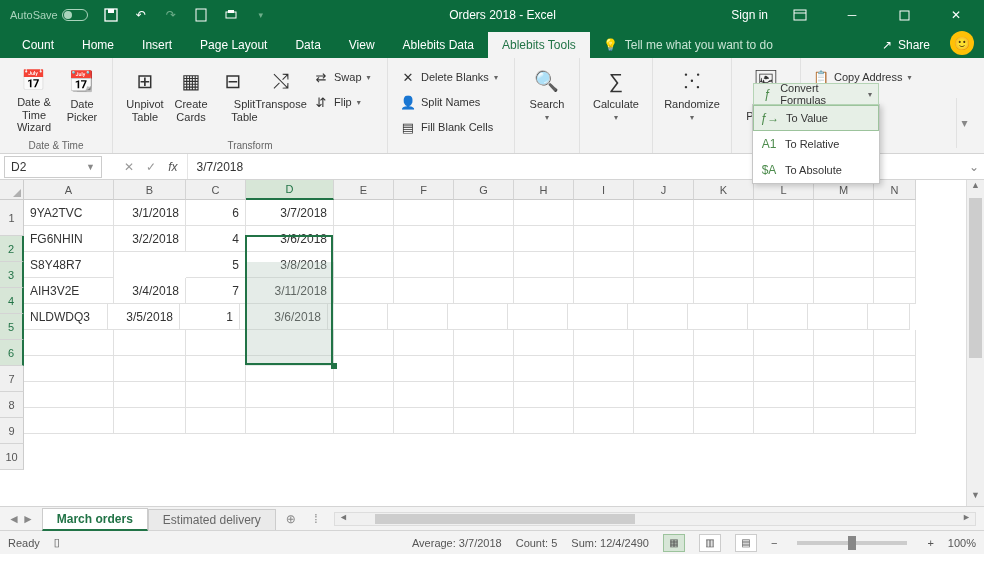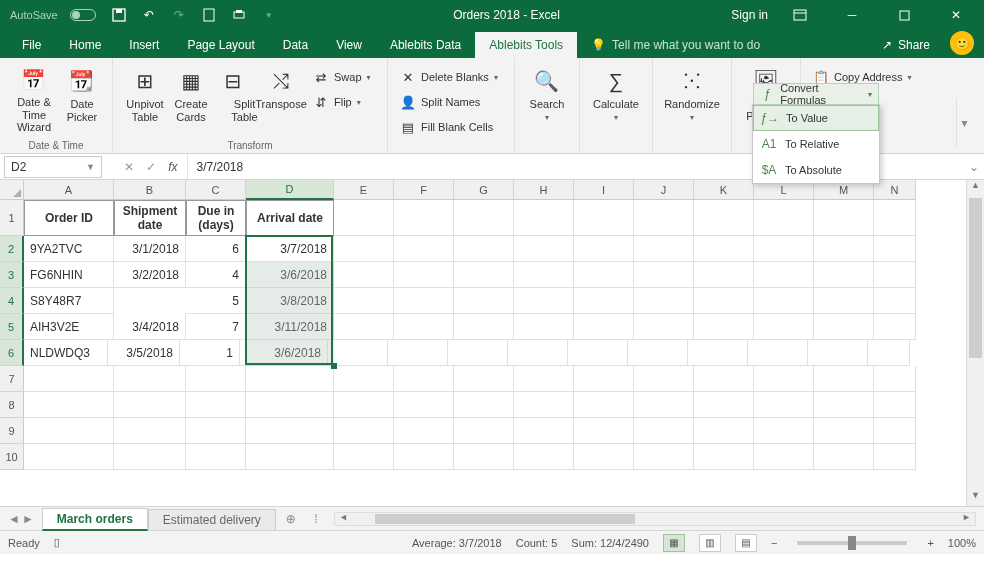--- a/index.html
+++ b/index.html
@@ -1,21 +1,21 @@
 <!DOCTYPE html>
 <html><head>
 <meta charset="utf-8">
 <style>
 * { margin: 0; padding: 0; box-sizing: border-box; font-family: "Segoe UI", Arial, sans-serif; }
 body { width: 984px; height: 567px; background: #fff; overflow: hidden; font-size: 12px; color: #333; }
 
 
 .titlebar { height: 30px; background: #0c6b3d; display: flex; align-items: center; color: #fff; padding: 0 4px; }
 .titlebar .left { display: flex; align-items: center; gap: 4px; }
-.titlebar .autosave { display:flex; align-items:center; gap:12px; color:#a9d4bc; font-size:11px; padding:0 6px; }
+.titlebar .autosave { display:flex; align-items:center; gap:4px; color:#a9d4bc; font-size:11px; padding:0 6px; }
 .titlebar .autosave-toggle{ width:26px; height:12px; border:1px solid #a9d4bc; border-radius:7px; position:relative; }
 .titlebar .autosave-toggle::after{ content:""; position:absolute; left:1px; top:1px; width:8px; height:8px; border-radius:50%; background:#a9d4bc;}
 .titlebar .qat-btn { width:26px; height:26px; display:flex; align-items:center; justify-content:center; color:#fff; }
 .titlebar .qat-btn.dim{ color:#6fae8b;}
 .titlebar .title { flex:1; text-align:center; font-size:12px; }
 .titlebar .right { display:flex; align-items:center; gap:12px; padding-right:4px;}
 .titlebar .right .winbtn{ width:40px; height:26px; display:flex; align-items:center; justify-content:center; }
 
 
 .tabs { height:28px; background:#0c6b3d; display:flex; align-items:flex-end; padding-left:8px; color:#fff; }
@@ -143,21 +143,21 @@
     <div class="winbtn">
         <svg width="11" height="11">
           <rect x="1" y="1" width="9" height="9" fill="none" stroke="#fff"></rect>
         </svg>
       </div>
     <div class="winbtn">✕</div>
   </div>
 </div>
 
 <div class="tabs">
-  <div class="tab file">File</div>
+  <div class="tab file">Count</div>
   <div class="tab">Home</div>
   <div class="tab">Insert</div>
   <div class="tab">Page Layout</div>
   <div class="tab">Data</div>
   <div class="tab">View</div>
   <div class="tab">Ablebits Data</div>
   <div class="tab active">Ablebits Tools</div>
   <div class="tellme">
     <span>💡</span>
     <span>Tell me what you want to do</span>
@@ -345,36 +345,20 @@
       <div class="rowhead sel">3</div>
       <div class="rowhead sel">4</div>
       <div class="rowhead sel">5</div>
       <div class="rowhead sel">6</div>
       <div class="rowhead">7</div>
       <div class="rowhead">8</div>
       <div class="rowhead">9</div>
       <div class="rowhead">10</div>
     </div>
   <div class="cells" id="cells">
-      <div class="row hdr">
-        <div class="cell hdr box" style="width: 90px;">Order ID</div>
-        <div class="cell hdr box" style="width: 72px;">Shipment date</div>
-        <div class="cell hdr box" style="width: 60px;">Due in (days)</div>
-        <div class="cell hdr box" style="width: 88px;">Arrival date</div>
-        <div class="cell " style="width: 60px;"></div>
-        <div class="cell " style="width: 60px;"></div>
-        <div class="cell " style="width: 60px;"></div>
-        <div class="cell " style="width: 60px;"></div>
-        <div class="cell " style="width: 60px;"></div>
-        <div class="cell " style="width: 60px;"></div>
-        <div class="cell " style="width: 60px;"></div>
-        <div class="cell " style="width: 60px;"></div>
-        <div class="cell " style="width: 60px;"></div>
-        <div class="cell " style="width: 42px;"></div>
-      </div>
       <div class="row">
         <div class="cell " style="width: 90px;">9YA2TVC</div>
         <div class="cell r" style="width: 72px;">3/1/2018</div>
         <div class="cell r" style="width: 60px;">6</div>
         <div class="cell r" style="width: 88px;">3/7/2018</div>
         <div class="cell " style="width: 60px;"></div>
         <div class="cell " style="width: 60px;"></div>
         <div class="cell " style="width: 60px;"></div>
         <div class="cell " style="width: 60px;"></div>
         <div class="cell " style="width: 60px;"></div>

